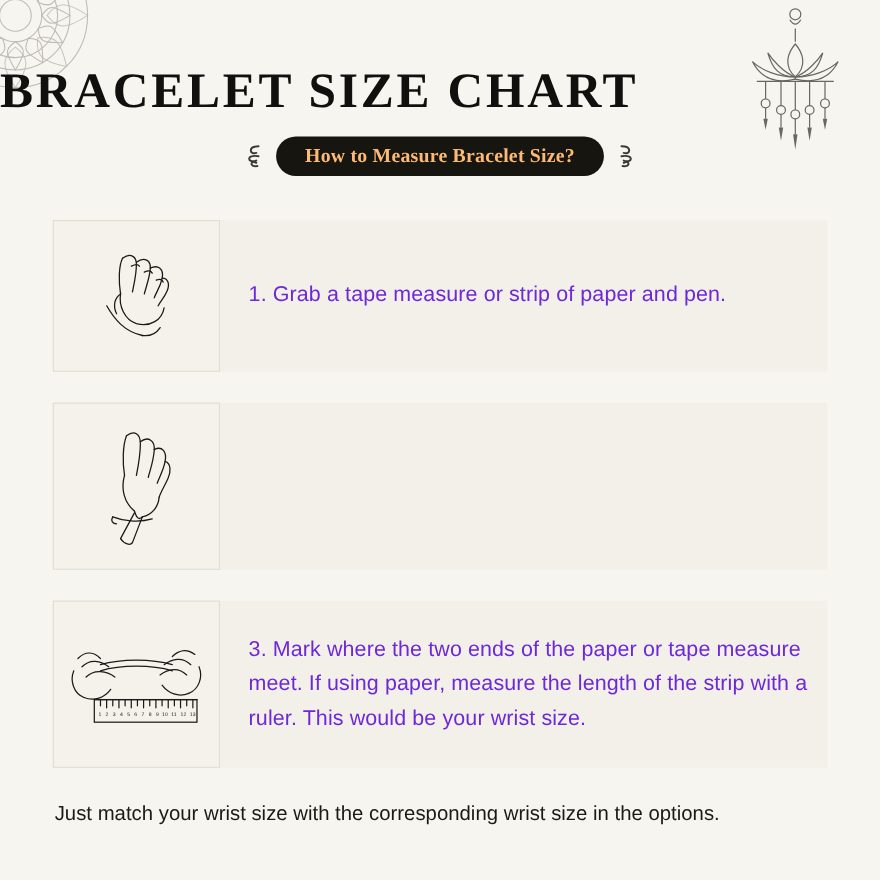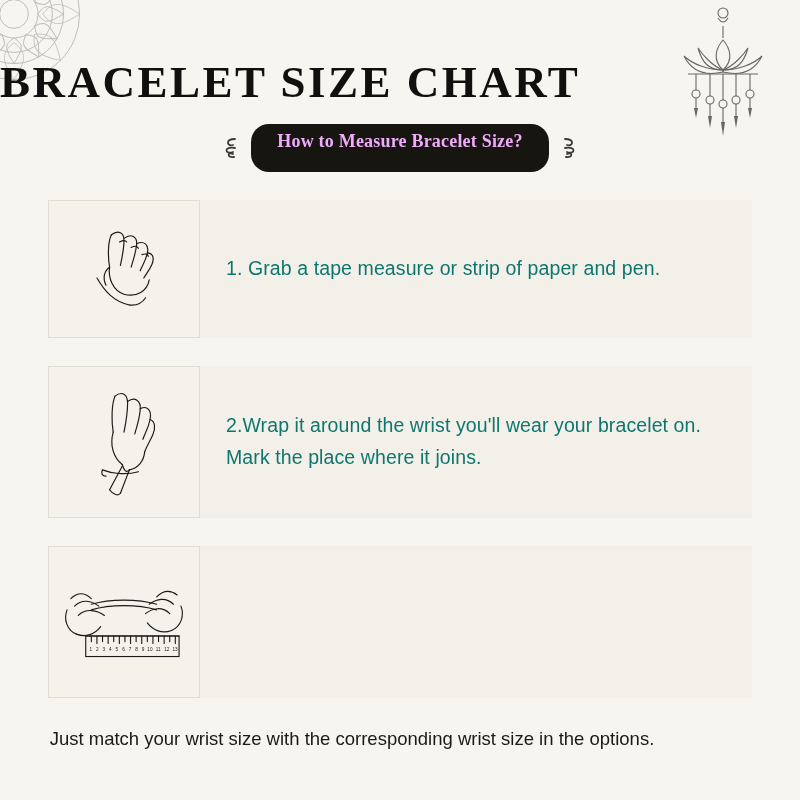--- a/index.html
+++ b/index.html
@@ -58,23 +58,23 @@
     top: 124px;
     left: 0;
     width: 800px;
     display: flex;
     align-items: center;
     justify-content: center;
     gap: 12px;
   }
   .pill {
     background: #16150f;
-    color: #f0abfc;
+    color: #fdba74;
     border-radius: 18px;
-    padding: 7px 26px 20px 26px;
+    padding: 7px 26px 8px 26px;
     font-family: "Liberation Serif", serif;
     font-size: 18px;
     font-weight: 700;
     letter-spacing: 0.2px;
     white-space: nowrap;
   }
   .flourish {
     width: 26px;
     height: 26px;
     opacity: 0.85;
@@ -106,21 +106,21 @@
   .step-1 .step-img { height: 138px; }
   .step-2 .step-img { height: 152px; }
   .step-3 .step-img { height: 152px; }
   .step-text {
     flex: 1;
     display: flex;
     align-items: center;
     padding: 0 10px 0 26px;
     font-size: 19.5px;
     line-height: 1.62;
-    color: #0f766e;
+    color: #6d28d9;
     letter-spacing: 0.1px;
   }
   .step-1 .step-text { padding-right: 30px; }
 
   
   .footer {
     position: absolute;
     left: 0;
     top: 728px;
     width: 704px;
@@ -260,21 +260,20 @@
           <path d="M83 76 C82 86 76 94 66 96"></path>
           <path d="M58 90 C60 96 62 100 66 96"></path>
           <path d="M58 92 L44 118"></path>
           <path d="M66 96 L56 122"></path>
           <path d="M44 118 C48 124 54 125 56 122"></path>
           <path d="M36 96 C46 100 62 102 76 98"></path>
           <path d="M36 96 C34 100 36 103 40 103"></path>
         </g>
       </svg>
     </div>
-    <div class="step-text">2.Wrap it around the wrist you'll wear your bracelet on. Mark the place where it joins.</div>
   </div>
 
   <div class="step step-3">
     <div class="step-img">
       <svg viewBox="0 0 150 130" width="140" height="124">
         <g fill="none" stroke="#1b1a18" stroke-width="1.2" stroke-linecap="round">
 
           <path d="M18 40 C26 32 34 34 40 40"></path>
           <path d="M22 48 C30 40 40 42 48 48"></path>
           <path d="M26 58 C34 50 46 52 54 58"></path>
@@ -304,17 +303,18 @@
           <text x="80" y="96">7</text>
           <text x="87" y="96">8</text>
           <text x="94" y="96">9</text>
           <text x="100" y="96">10</text>
           <text x="109" y="96">11</text>
           <text x="118" y="96">12</text>
           <text x="127" y="96">13</text>
         </g>
       </svg>
     </div>
+    <div class="step-text">3. Mark where the two ends of the paper or tape measure meet. If using paper, measure the length of the strip with a ruler. This would be your wrist size.</div>
   </div>
 
 </div>
 
 <div class="footer">Just match your wrist size with the corresponding wrist size in the options.</div>
 
 </body></html>

